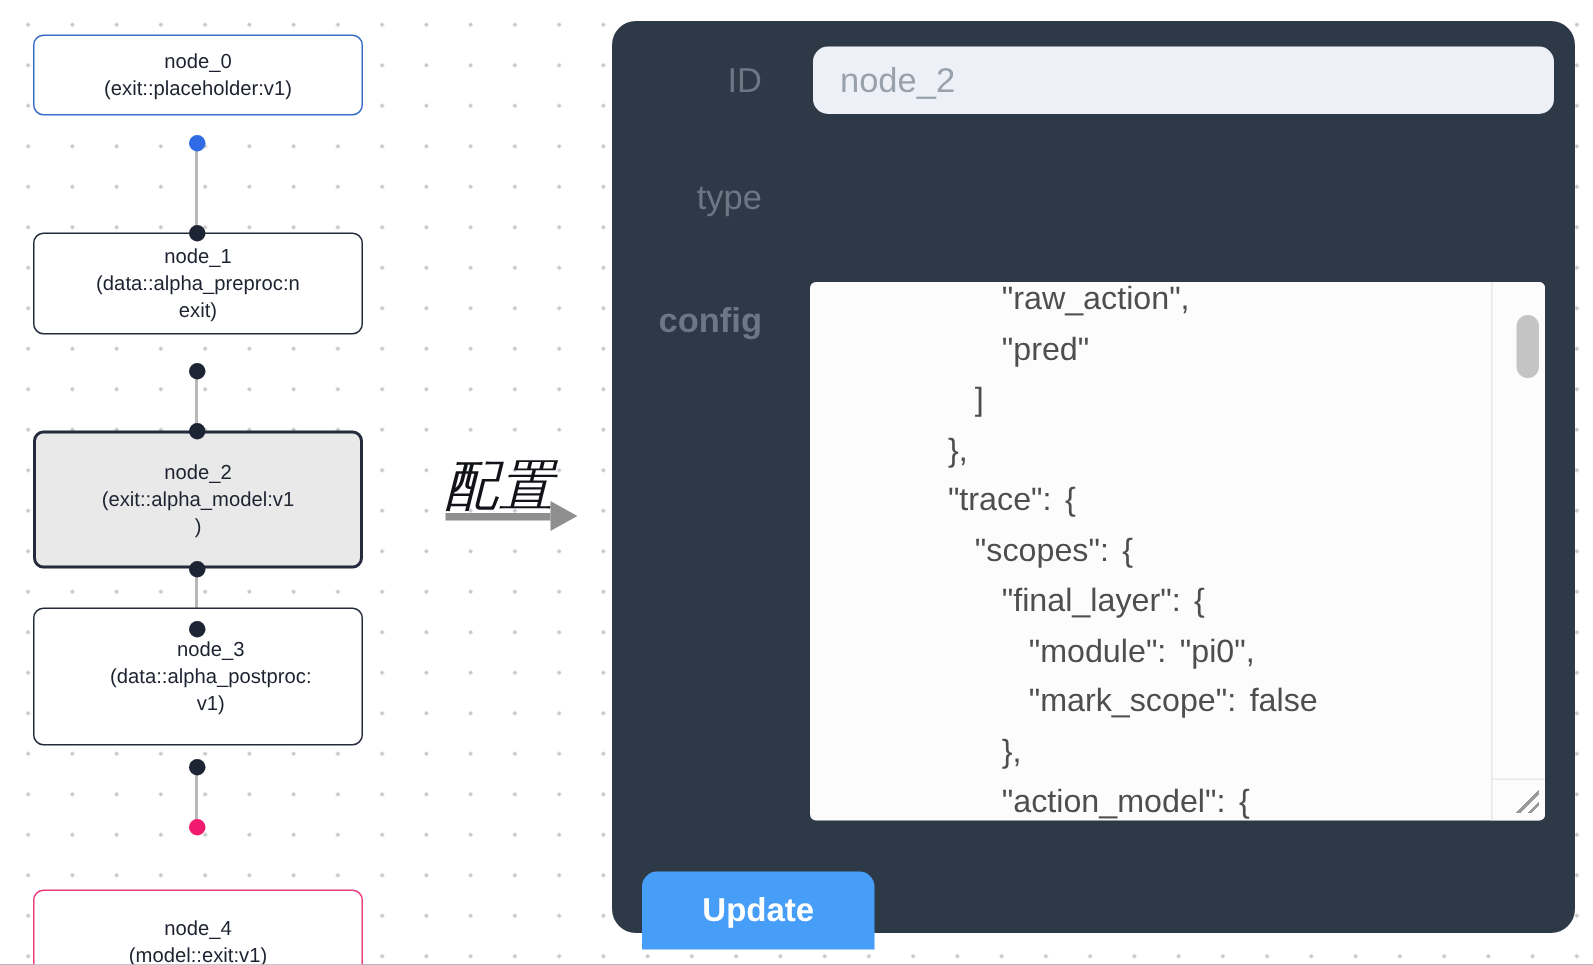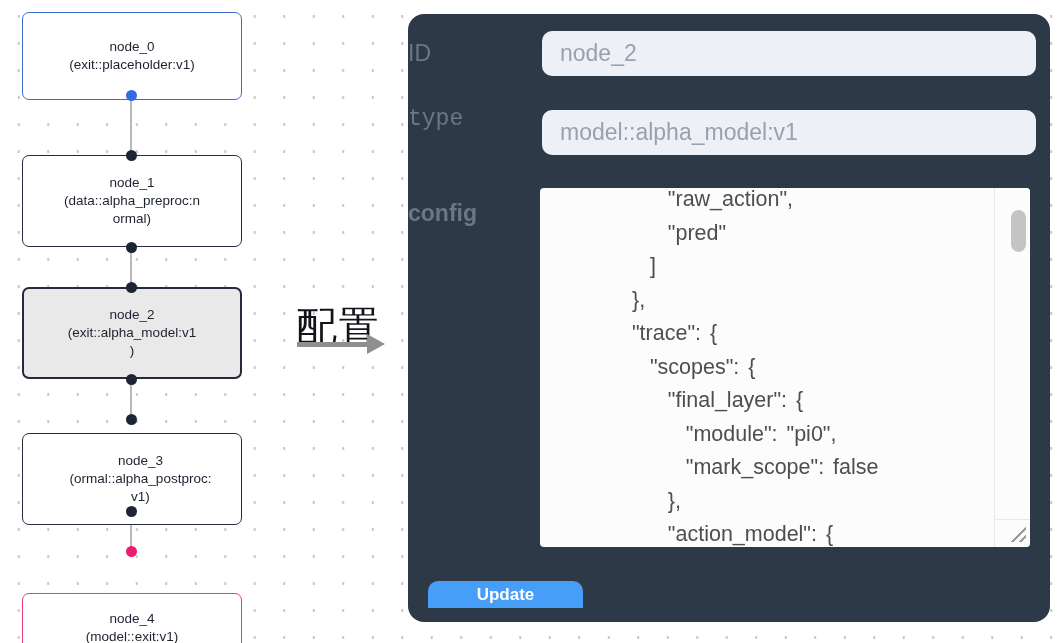--- a/index.html
+++ b/index.html
@@ -15,59 +15,59 @@
   }
 
   
   .node {
     position:absolute; left:22px; width:220px;
     background:#ffffff; border-radius:7px;
     display:flex; flex-direction:column; align-items:center; justify-content:center;
     text-align:center; font-size:13.5px; line-height:18px; color:#1d2230;
   }
   .node-line { display:block; white-space:nowrap; }
-  #node_0 { top:12px;  height:88px; border:1.6px solid #3b6cc8; }
-  #node_1 { top:155px; height:92px; border:1.6px solid #242b3c;align-items:center; }
+  #node_0 { top:23px;  height:54px; border:1.6px solid #3b6cc8; }
+  #node_1 { top:155px; height:68px; border:1.6px solid #242b3c;align-items:center; }
   #node_2 { top:287px; height:92px; border:2px solid #242b3c; background:#e9e9e9; }
-  #node_3 { top:433px; height:92px; border:1.6px solid #242b3c;padding-left:17px; }
+  #node_3 { top:405px; height:92px; border:1.6px solid #242b3c;padding-left:17px; }
   #node_4 { top:551px; height:70px; border:1.6px solid #ea3b7f;margin-top:42px; }
 
   .edge { position:absolute; left:130px; width:2px; background:#b8b8b8; }
   #edge_0 { top:95px;  height:60px; }
   #edge_1 { top:247px; height:40px; }
   #edge_2 { top:379px; height:40px; }
   #edge_3 { top:511px; height:40px; }
 
   .port { position:absolute; left:125.5px; width:11px; height:11px; border-radius:50%; background:#1d2433; }
   .port.blue { background:#2e6be5; }
   .port.pink { background:#f01a6e; }
 
   
   .transfer-label {
     position:absolute; left:296px; top:300px;
-    font-size:41px; color:#111318; letter-spacing:1px;
+    font-size:36px; color:#111318; letter-spacing:1px;font-style:italic;
   }
   .arrow-line { position:absolute; left:297px; top:342px; width:70px; height:5px; background:#8f8f8f; }
   .arrow-head {
     position:absolute; left:367px; top:334px; width:0; height:0;
     border-left:18px solid #8f8f8f;
     border-top:10.5px solid transparent; border-bottom:10.5px solid transparent;
   }
 
   
   .panel {
     position:absolute; left:408px; top:14px; width:642px; height:608px;
     background:#2e3947; border-radius:16px;
   }
   .field-label {
-    position:absolute; left:0; width:100px; 
+    position:absolute; left:0; width:100px; text-align:right;
     font-size:23px; color:#6d7685;
   }
   #label-id     { top:26px; }
-  #label-type   { top:92px;font-family:Liberation Mono, monospace; }
+  #label-type   { top:104px; }
   #label-config { top:186px;font-weight:bold; }
 
   .field-input {
     position:absolute; left:134px; width:494px; height:45px;
     background:#edf1f7; border:none; border-radius:10px;
     font-family:"Liberation Sans","DejaVu Sans",sans-serif;
     font-size:23px; color:#99a1ac; padding:0 18px; outline:none;
   }
   #input-id   { top:17px; }
   #input-type { top:96px; }
@@ -93,53 +93,53 @@
   }
   .scroll-corner { position:absolute; right:0; bottom:0; width:36px; height:28px; border-top:1px solid #e8e8e8; }
   .resize-handle {
     position:absolute; right:4px; bottom:5px; width:20px; height:16px;
     background:repeating-linear-gradient(135deg, transparent 0 3.5px, #9a9a9a 3.5px 5.5px);
     -webkit-clip-path:polygon(100% 0, 100% 100%, 0 100%);
     clip-path:polygon(100% 0, 100% 100%, 0 100%);
   }
 
   .update-btn {
-    position:absolute; left:20px; top:567px; width:155px; height:27px;
+    position:absolute; left:20px; top:567px; width:155px; height:52px;
     background:#479ef8; border:none; border-radius:10px 10px 0 0;
     font-family:"Liberation Sans","DejaVu Sans",sans-serif;
-    font-size:17px; font-weight:700; color:#ffffff; cursor:pointer;
+    font-size:22px; font-weight:700; color:#ffffff; cursor:pointer;
   }
 </style>
 </head>
 <body>
 
 <div id="app">
 
   <div class="edge" id="edge_0"></div>
   <div class="edge" id="edge_1"></div>
   <div class="edge" id="edge_2"></div>
   <div class="edge" id="edge_3"></div>
 
   <div class="node" id="node_0">
     <span class="node-line">node_0</span>
     <span class="node-line">(exit::placeholder:v1)</span>
   </div>
   <div class="node" id="node_1">
     <span class="node-line">node_1</span>
     <span class="node-line">(data::alpha_preproc:n</span>
-    <span class="node-line">ormal)</span>
+    <span class="node-line">exit)</span>
   </div>
   <div class="node" id="node_2">
     <span class="node-line">node_2</span>
     <span class="node-line">(exit::alpha_model:v1</span>
     <span class="node-line">)</span>
   </div>
   <div class="node" id="node_3">
     <span class="node-line">node_3</span>
-    <span class="node-line">(ormal::alpha_postproc:</span>
+    <span class="node-line">(data::alpha_postproc:</span>
     <span class="node-line">v1)</span>
   </div>
   <div class="node" id="node_4">
     <span class="node-line">node_4</span>
     <span class="node-line">(model::exit:v1)</span>
   </div>
 
   <div class="port blue" style="top:89.5px"></div>
   <div class="port" style="top:149.5px"></div>
   <div class="port" style="top:241.5px"></div>
@@ -150,21 +150,20 @@
   <div class="port pink" style="top:545.5px"></div>
 
   <div class="transfer-label">配置</div>
   <div class="arrow-line"></div>
   <div class="arrow-head"></div>
 
   <div class="panel">
     <div class="field-label" id="label-id">ID</div>
     <input class="field-input" id="input-id" value="node_2" style="">
     <div class="field-label" id="label-type">type</div>
-    <input class="field-input" id="input-type" value="model::alpha_model:v1" style="">
     <div class="field-label" id="label-config">config</div>
 
     <div class="config-box">
       <pre class="config-pre">      "raw_action",
       "pred"
     ]
   },
   "trace": {
     "scopes": {
       "final_layer": {

